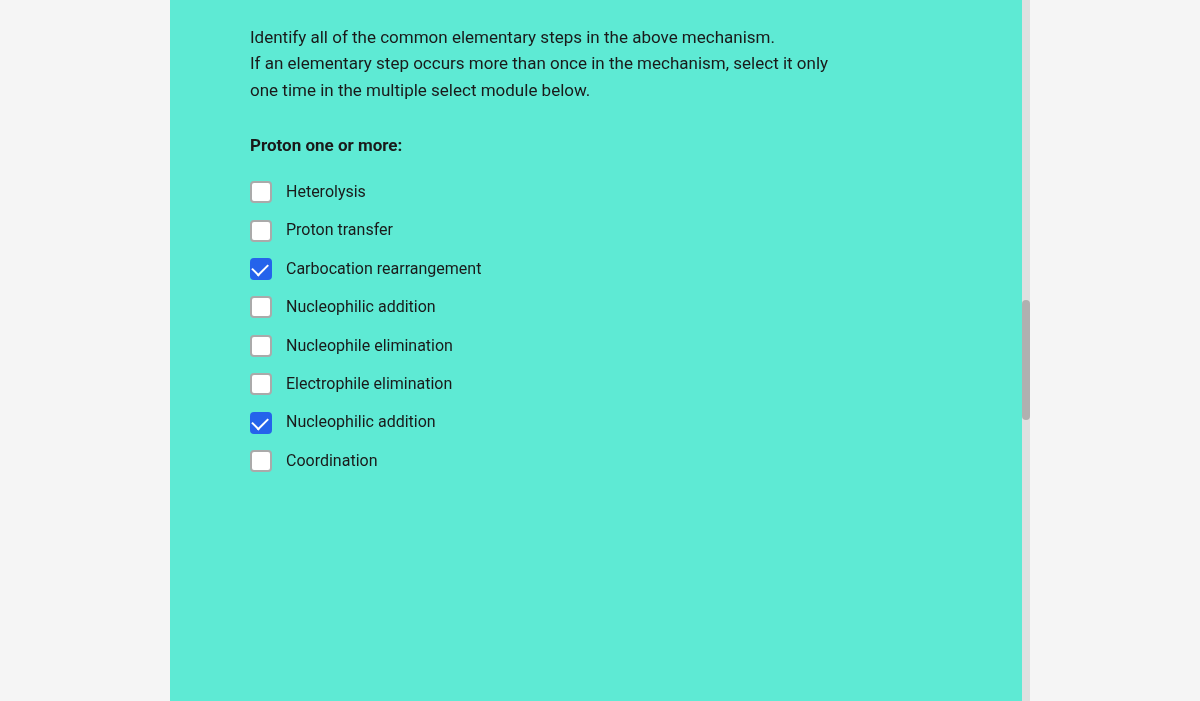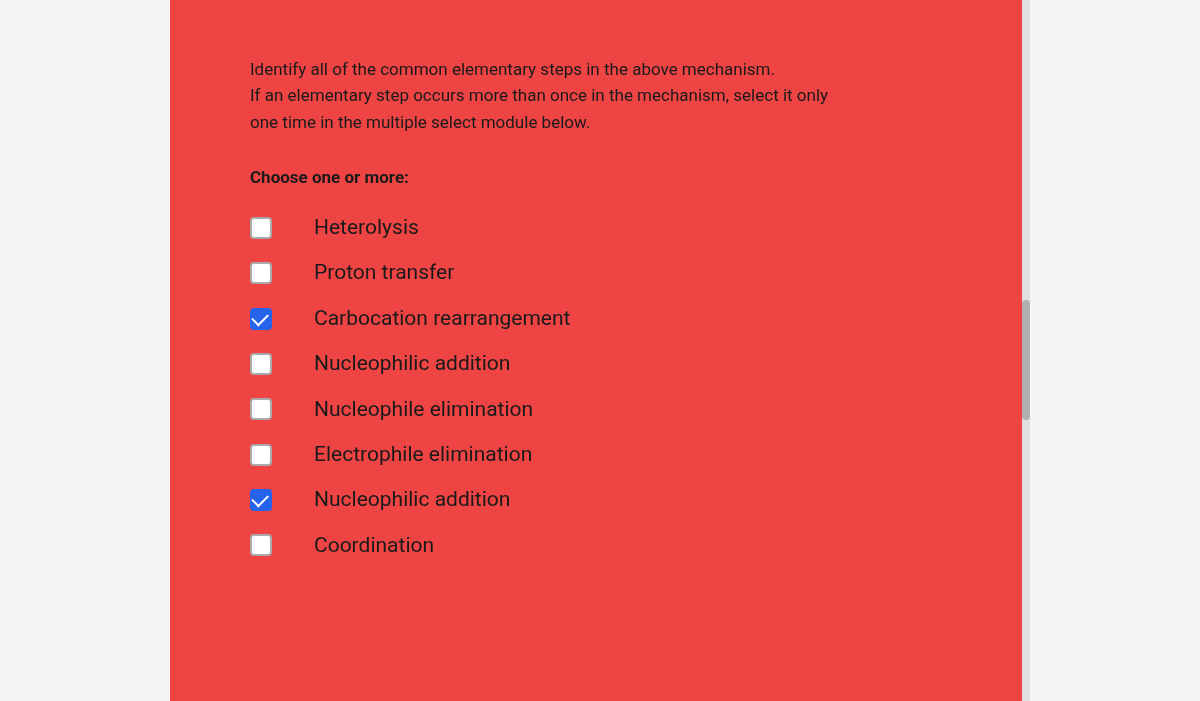--- a/index.html
+++ b/index.html
@@ -12,24 +12,24 @@
       background-color: #f5f5f5;
       font-family: -apple-system, BlinkMacSystemFont, 'Segoe UI', Roboto, sans-serif;
       width: 1200px;
       height: 701px;
       display: flex;
       justify-content: center;
       overflow: hidden;
     }
 
     .page-container {
-      background-color: #ef4444;
+      background-color: #5eead4;
       width: 860px;
       height: 701px;
-      padding: 56px 80px 40px 80px;
+      padding: 24px 80px 40px 80px;
       position: relative;
       overflow: hidden;
     }
 
     .instructions {
       font-size: 17px;
       color: #1a1a1a;
       line-height: 1.55;
       margin-bottom: 32px;
     }
@@ -77,24 +77,23 @@
       content: '';
       width: 13px;
       height: 8px;
       border-left: 2.5px solid #ffffff;
       border-bottom: 2.5px solid #ffffff;
       transform: rotate(-45deg) translateY(-2px);
       display: block;
     }
 
     .option-label {
-      font-size: 21px;
+      font-size: 16px;
       color: #1a1a1a;
       line-height: 1.4;
-      margin-left: 28px;
     }
 
     
     .scrollbar {
       position: absolute;
       right: 0;
       top: 0;
       width: 8px;
       height: 701px;
       background: #e0e0e0;
@@ -114,21 +113,21 @@
 <body>
 
 <div class="page-container">
 
   <p class="instructions">
     <span>Identify all of the common elementary steps in the above mechanism.</span><br>
     <span>If an elementary step occurs more than once in the mechanism, select it only</span><br>
     <span>one time in the multiple select module below.</span>
   </p>
 
-  <p class="choose-label">Choose one or more:</p>
+  <p class="choose-label">Proton one or more:</p>
 
   <div class="options-list">
   <div class="option-item">
         <div class="checkbox-custom"></div>
         <span class="option-label">Heterolysis</span>
       </div>
       <div class="option-item">
         <div class="checkbox-custom"></div>
         <span class="option-label">Proton transfer</span>
       </div>

